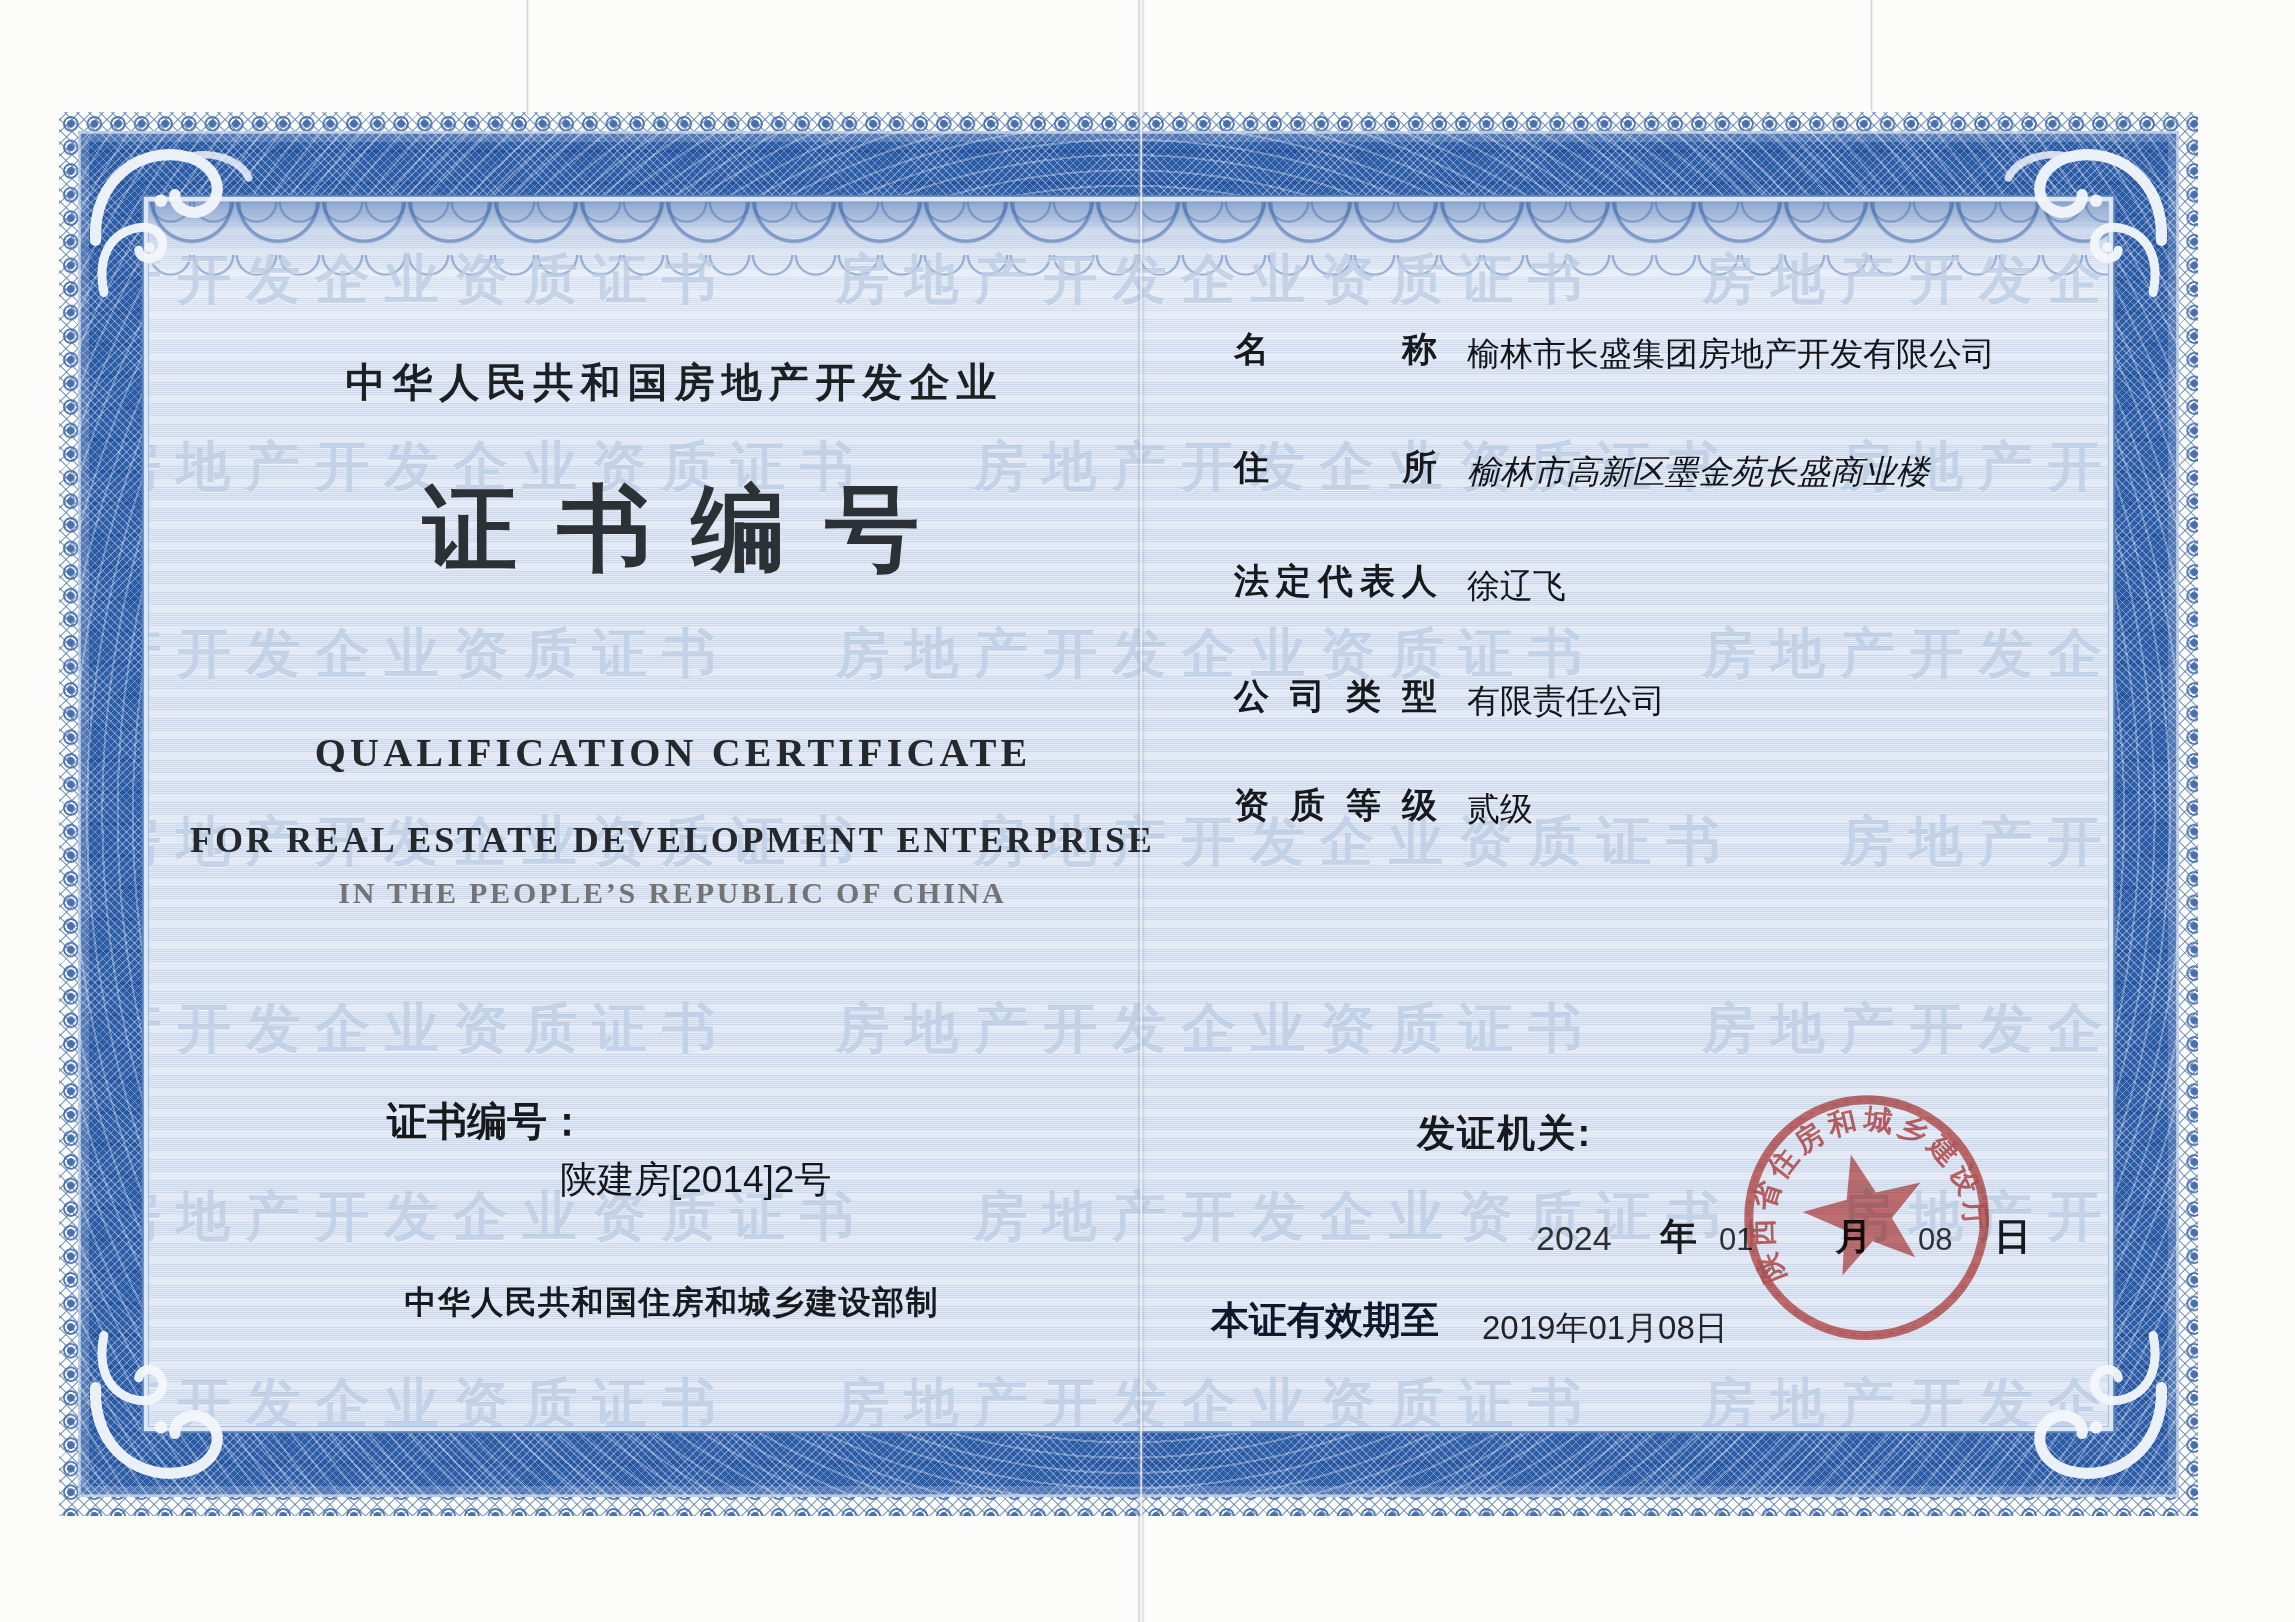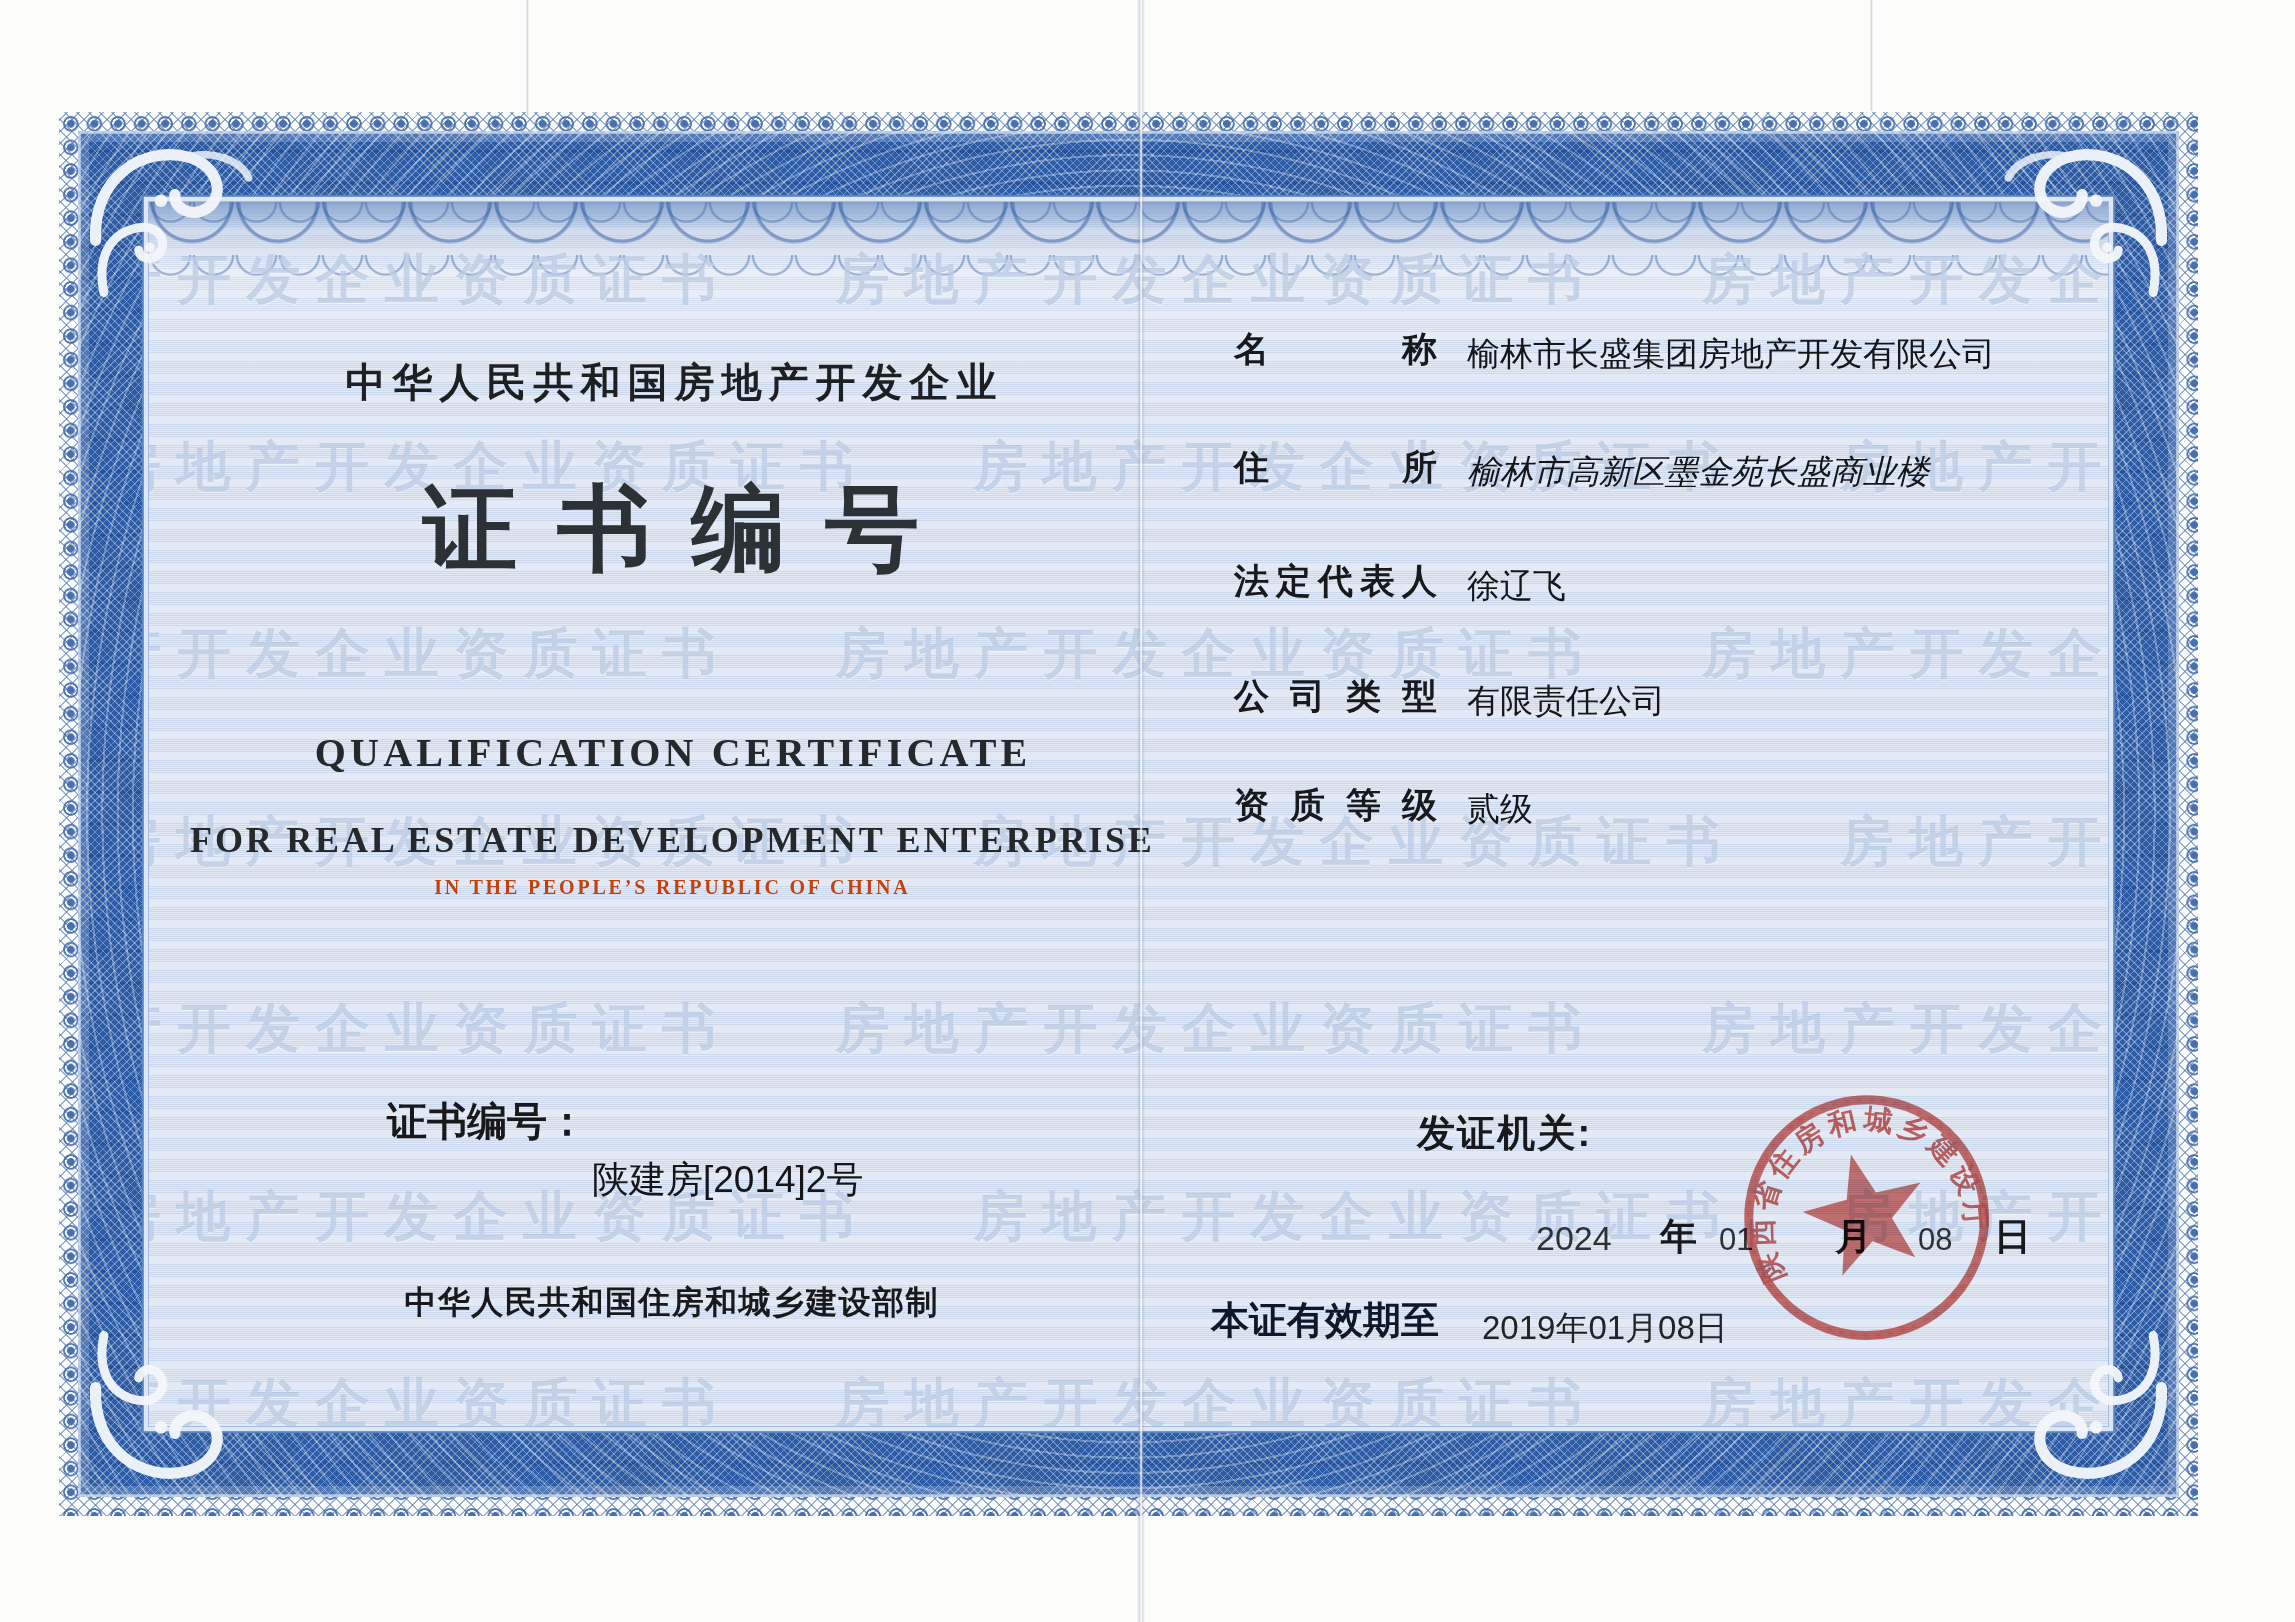--- a/index.html
+++ b/index.html
@@ -158,26 +158,26 @@
 <div class="txt cn center-left" style="top:466px; font-size:94px; font-weight:700; letter-spacing:40px; color:#2c3136;">
   <span style="margin-right:-40px;">证书编号</span>
 </div>
 
 <div class="txt serif center-left" style="top:729px; font-size:40px; font-weight:700; letter-spacing:4.2px; color:#26292c;">
   <span style="margin-right:-4.2px;">QUALIFICATION CERTIFICATE</span>
 </div>
 <div class="txt serif center-left" style="top:819px; font-size:36px; font-weight:700; letter-spacing:2.8px; color:#26292c;">
   <span style="margin-right:-2.8px;">FOR REAL ESTATE DEVELOPMENT ENTERPRISE</span>
 </div>
-<div class="txt serif center-left" style="top:876px; font-size:20px; font-weight:700; letter-spacing:2.8px; color:#c2410c;">
+<div class="txt serif center-left" style="top:876px; font-size:30px; font-weight:700; letter-spacing:2.8px; color:#737373;">
   <span style="margin-right:-2.8px;">IN THE PEOPLE’S REPUBLIC OF CHINA</span>
 </div>
 
 <div class="txt cn" style="left:375px; top:1094px; font-size:40px; font-weight:700; color:#17191c;margin-left:12px;"><span>证书编号：</span></div>
-<div class="txt cn" style="left:592px; top:1155px; font-size:37px; font-weight:500; color:#141619;"><span>陕建房[2014]2号</span></div>
+<div class="txt cn" style="left:560px; top:1155px; font-size:37px; font-weight:500; color:#141619;"><span>陕建房[2014]2号</span></div>
 
 <div class="txt cn center-left" style="top:1281px; font-size:32px; font-weight:700; letter-spacing:1.4px; color:#17191c;">
   <span style="margin-right:-1.4px;">中华人民共和国住房和城乡建设部制</span>
 </div>
 
 <div class="txt" style="left:1234px; top:326px;">
   <span class="jlabel">名称</span></div>
 <div class="txt fval" style="left:1467px; top:332px;"><span>榆林市长盛集团房地产开发有限公司</span></div>
 
 <div class="txt" style="left:1234px; top:444px;">

